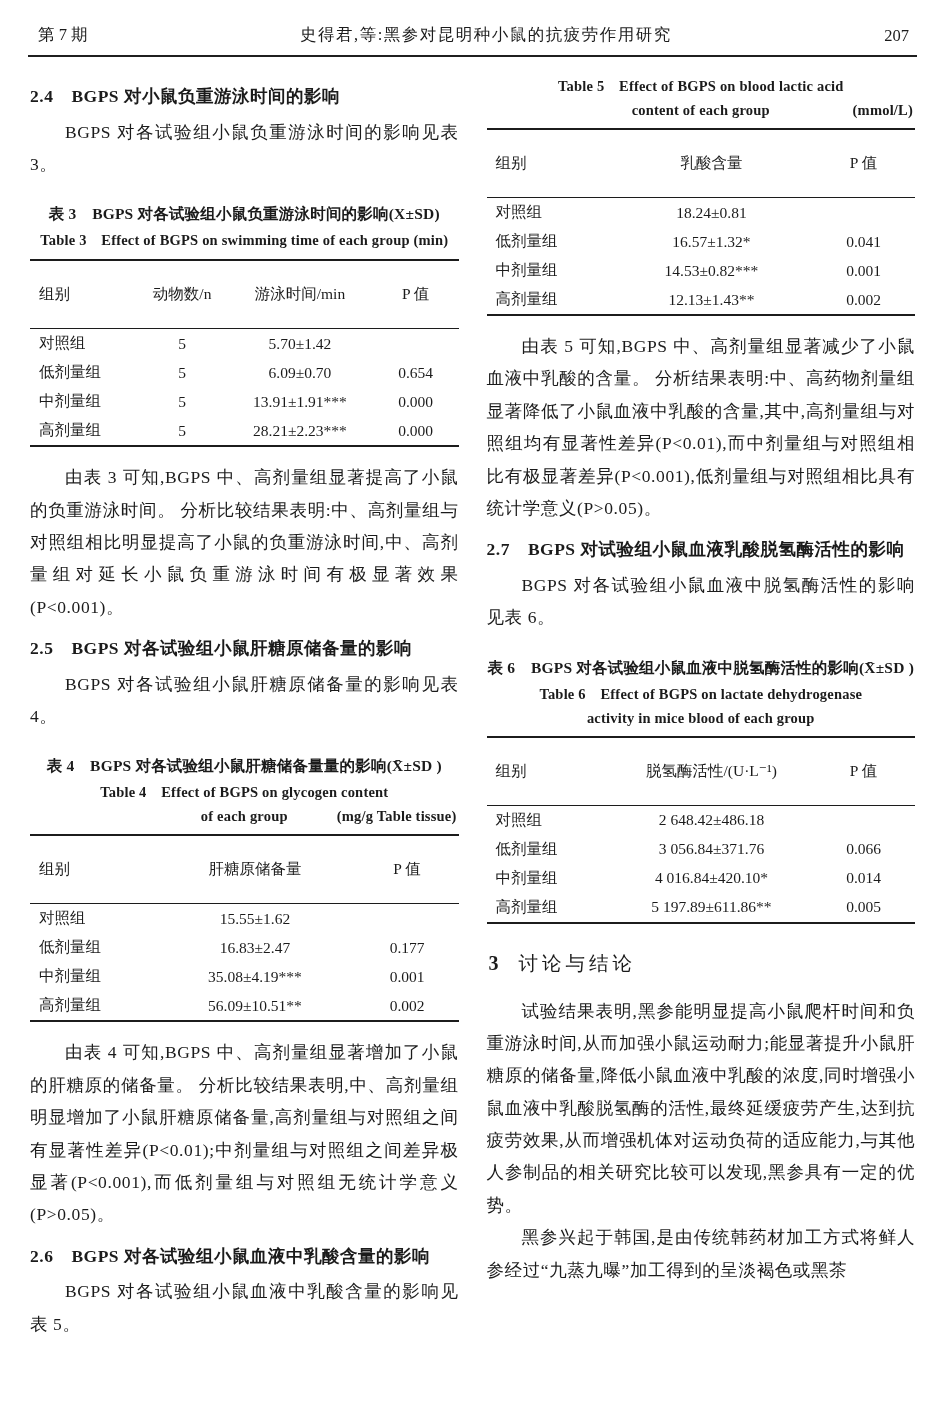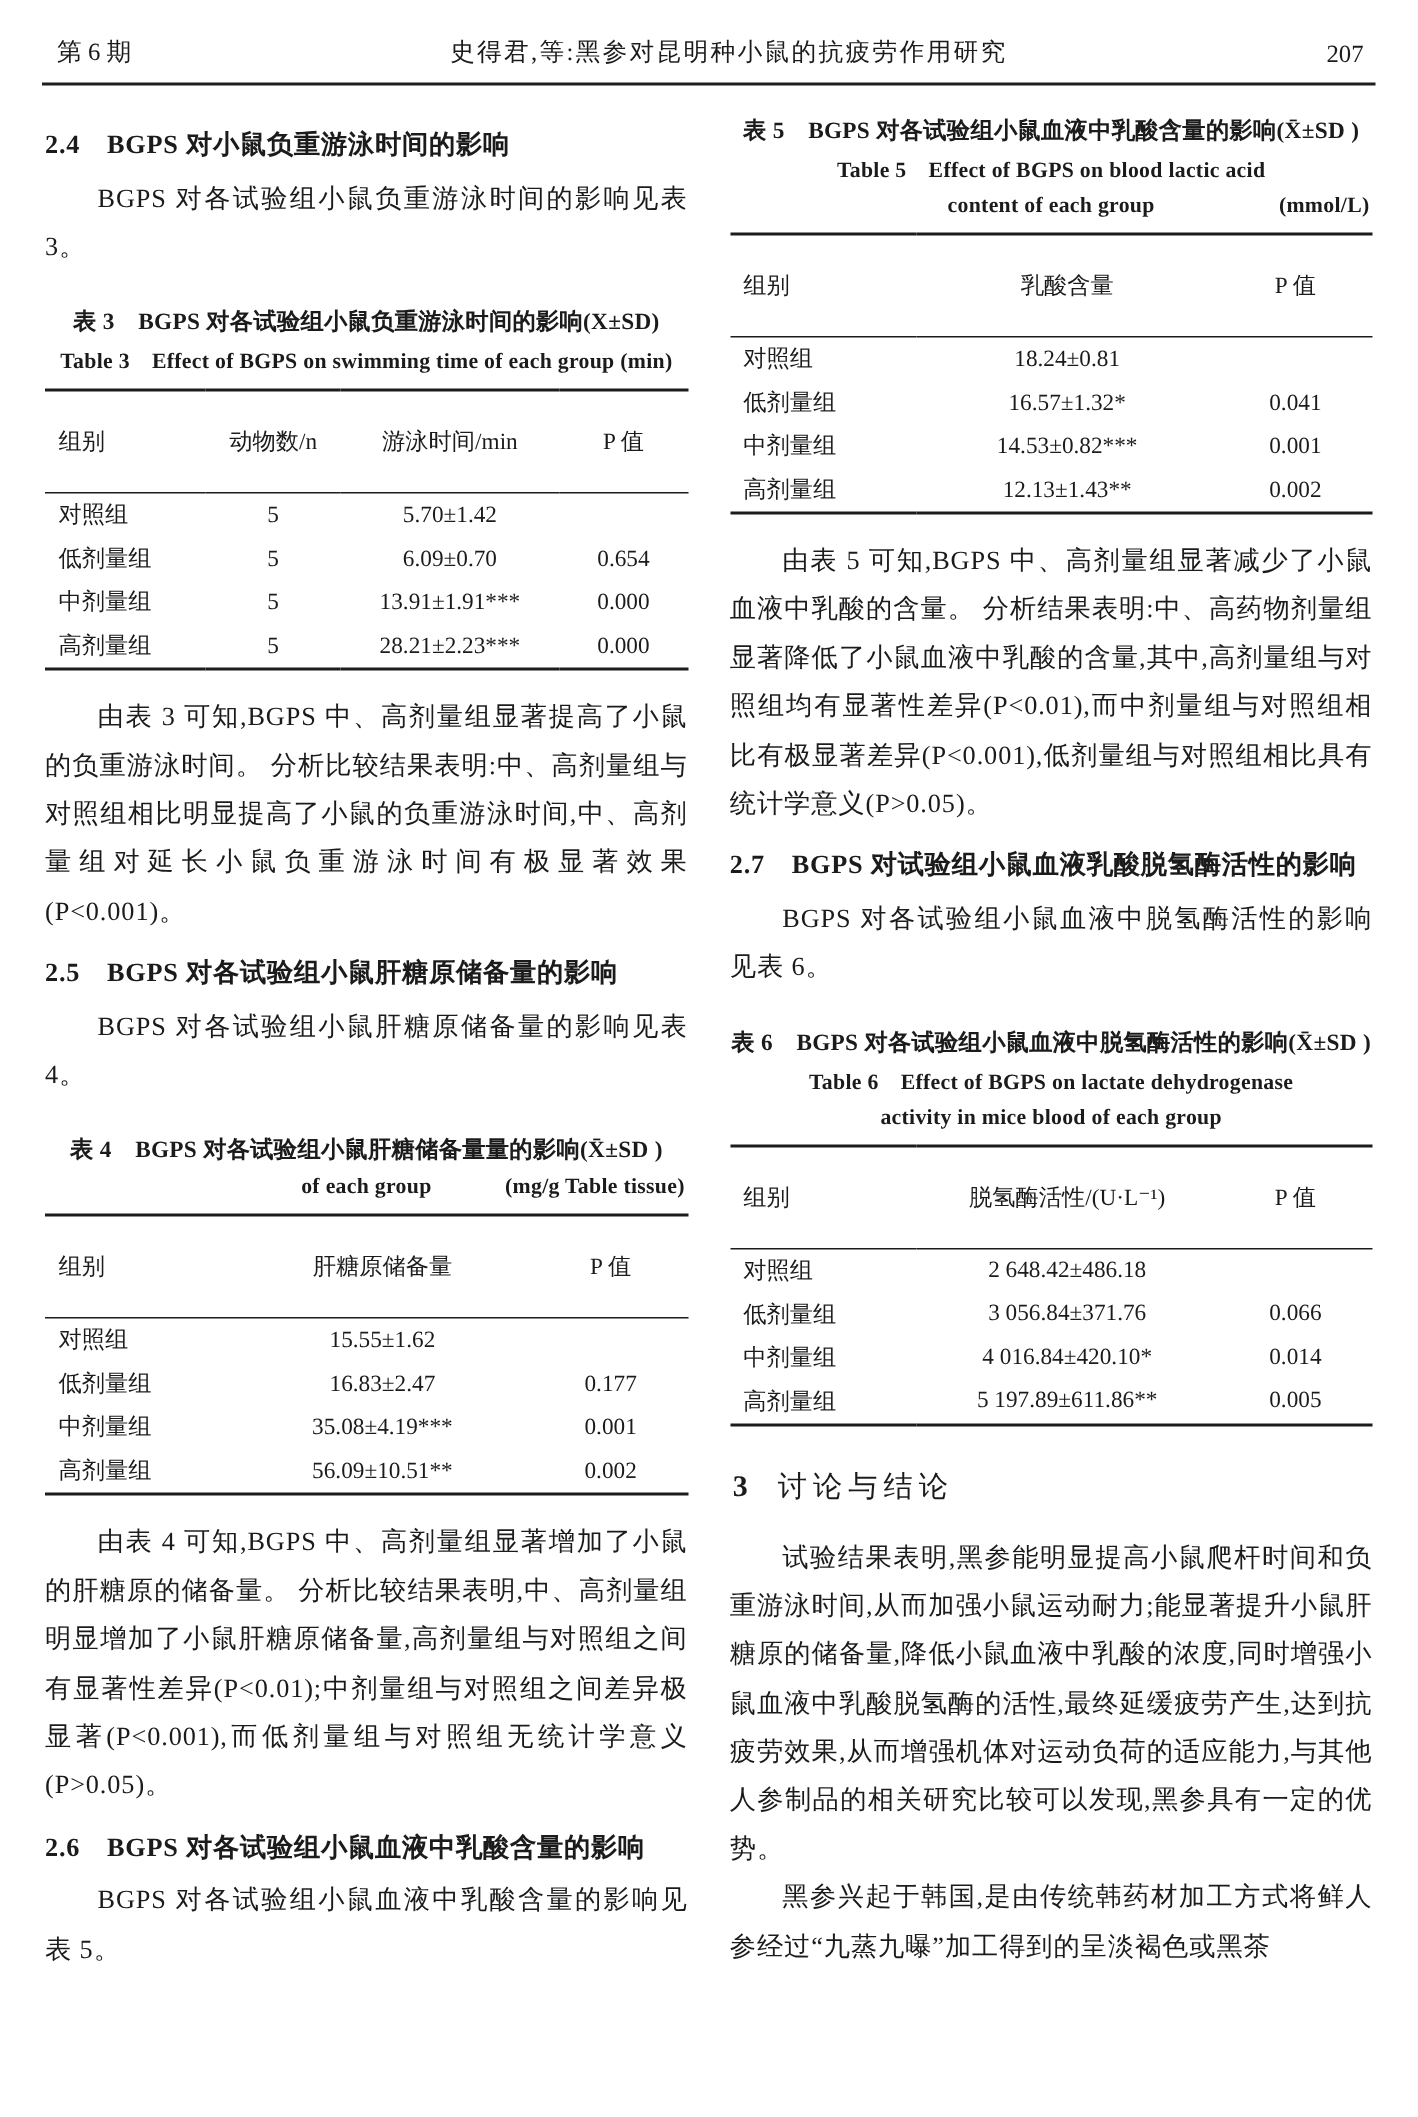--- a/index.html
+++ b/index.html
@@ -68,21 +68,21 @@
   .t4col .w1 { width: 25%; } .t4col .w2 { width: 21%; }
   .t4col .w3 { width: 34%; } .t4col .w4 { width: 20%; }
   .t3col .w1 { width: 29%; } .t3col .w2 { width: 47%; margin-top: 30px; } .t3col .w3 { width: 24%; }
 </style>
 </head>
 <body>
 
 <div class="page">
 
   <div class="hdr">
-    <span>第 6 期</span>
+    <span>第 7 期</span>
     <span class="hdr-title">史得君,等:黑参对昆明种小鼠的抗疲劳作用研究</span>
     <span class="hdr-page">207</span>
   </div>
   <div class="rule"></div>
 
   <div class="cols">
 
     <div class="col">
 
       <div class="sec">2.4　BGPS 对小鼠负重游泳时间的影响</div>
@@ -126,20 +126,21 @@
           </tr>
         </tbody>
       </table>
 
       <p class="body mt">由表 3 可知,BGPS 中、高剂量组显著提高了小鼠的负重游泳时间。 分析比较结果表明:中、高剂量组与对照组相比明显提高了小鼠的负重游泳时间,中、高剂量组对延长小鼠负重游泳时间有极显著效果(P&lt;0.001)。</p>
 
       <div class="sec">2.5　BGPS 对各试验组小鼠肝糖原储备量的影响</div>
       <p class="body">BGPS 对各试验组小鼠肝糖原储备量的影响见表 4。</p>
 
       <div class="cap-zh">表 4　BGPS 对各试验组小鼠肝糖储备量量的影响(X̄±SD )</div>
+      <div class="cap-en">Table 4　Effect of BGPS on glycogen content</div>
       <div class="cap-en cap-l2">
         <span>of each group</span>
         <span class="unit">(mg/g Table tissue)</span>
       </div>
       <table class="data t3col">
         <thead>
           <tr>
             <th class="c1 w1">组别</th>
             <th class="w2">肝糖原储备量</th>
             <th class="w3">P 值</th>
@@ -171,21 +172,20 @@
 
       <p class="body mt">由表 4 可知,BGPS 中、高剂量组显著增加了小鼠的肝糖原的储备量。 分析比较结果表明,中、高剂量组明显增加了小鼠肝糖原储备量,高剂量组与对照组之间有显著性差异(P&lt;0.01);中剂量组与对照组之间差异极显著(P&lt;0.001),而低剂量组与对照组无统计学意义(P&gt;0.05)。</p>
 
       <div class="sec">2.6　BGPS 对各试验组小鼠血液中乳酸含量的影响</div>
       <p class="body">BGPS 对各试验组小鼠血液中乳酸含量的影响见表 5。</p>
 
     </div>
 
     <div class="col">
 
-      <div class="cap-zh" style="margin-top:6px">表 5　BGPS 对各试验组小鼠血液中乳酸含量的影响(X̄±SD )</div>
       <div class="cap-en">Table 5　Effect of BGPS on blood lactic acid</div>
       <div class="cap-en cap-l2">
         <span>content of each group</span>
         <span class="unit">(mmol/L)</span>
       </div>
       <table class="data t3col">
         <thead>
           <tr>
             <th class="c1 w1">组别</th>
             <th class="w2">乳酸含量</th>

